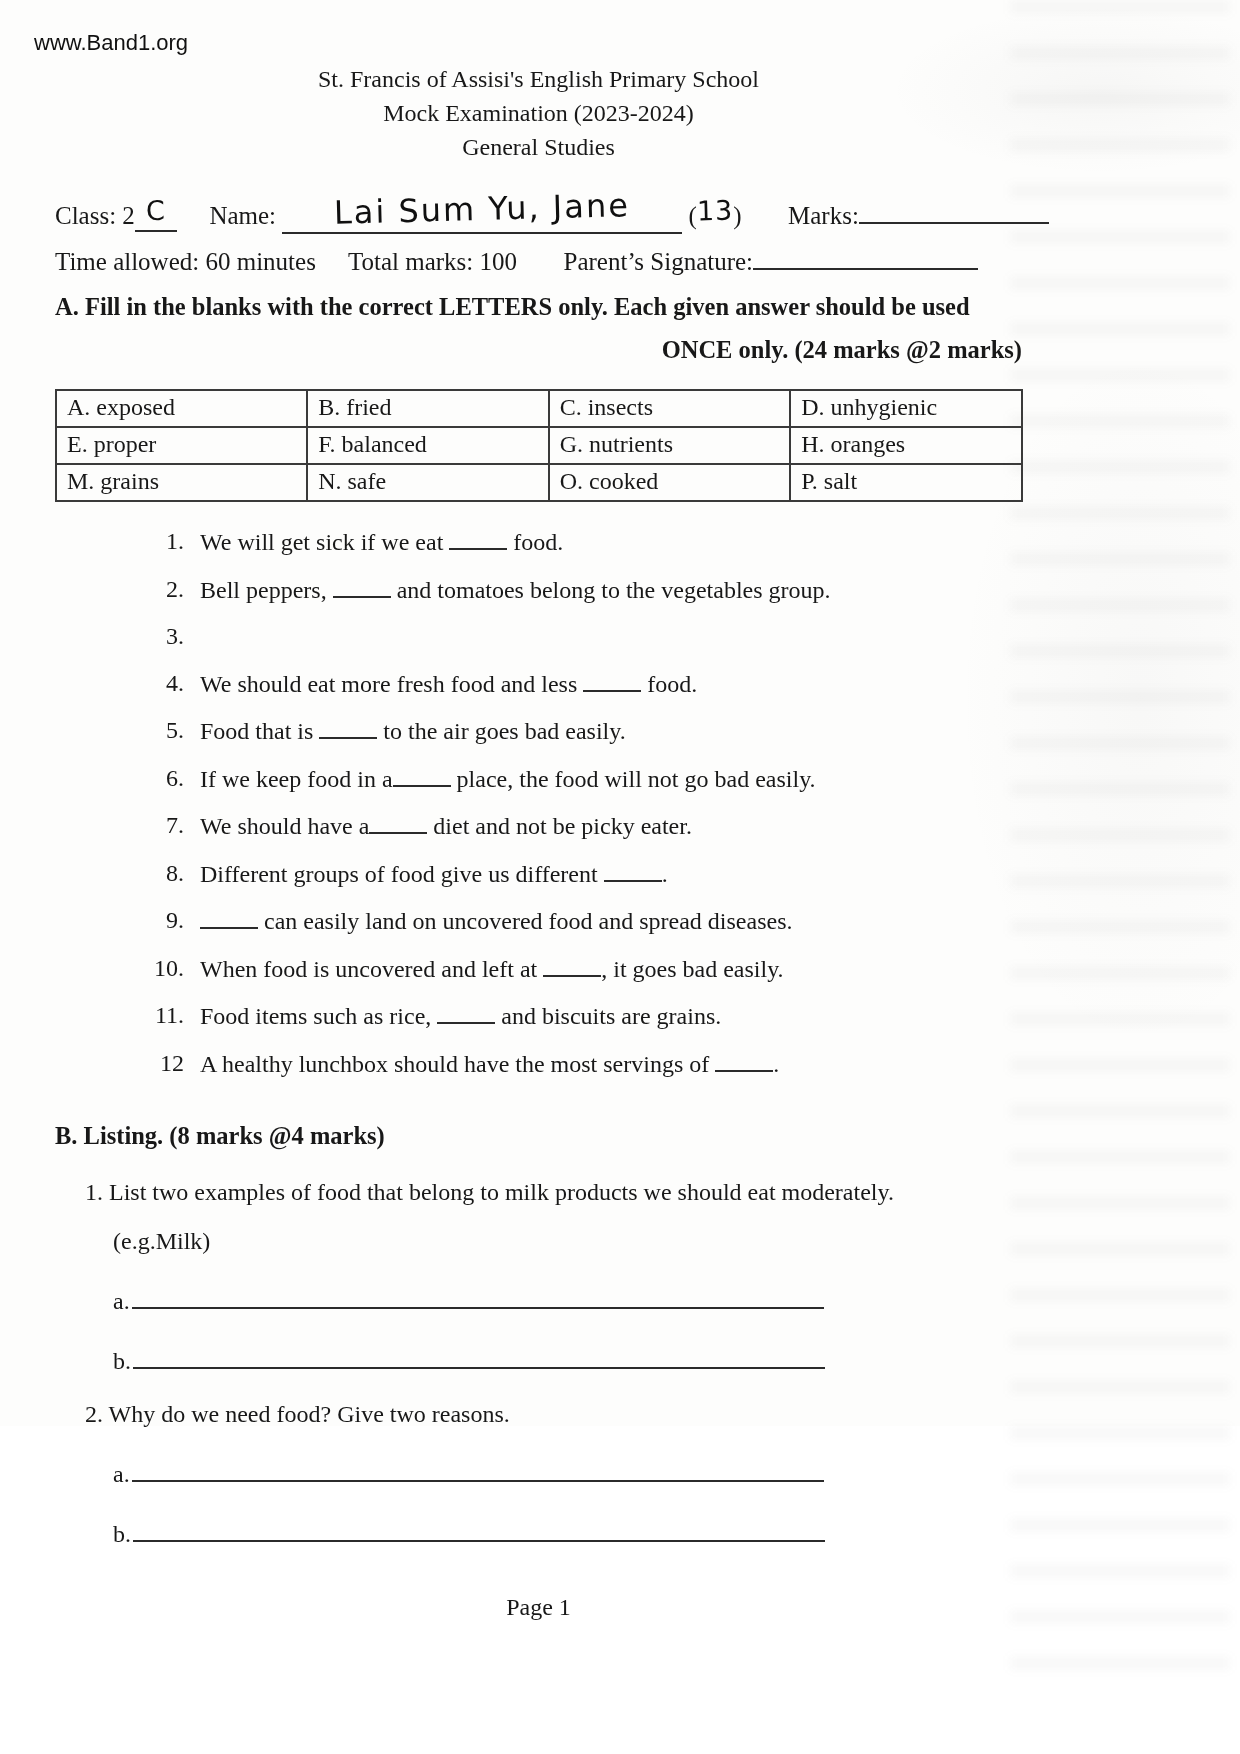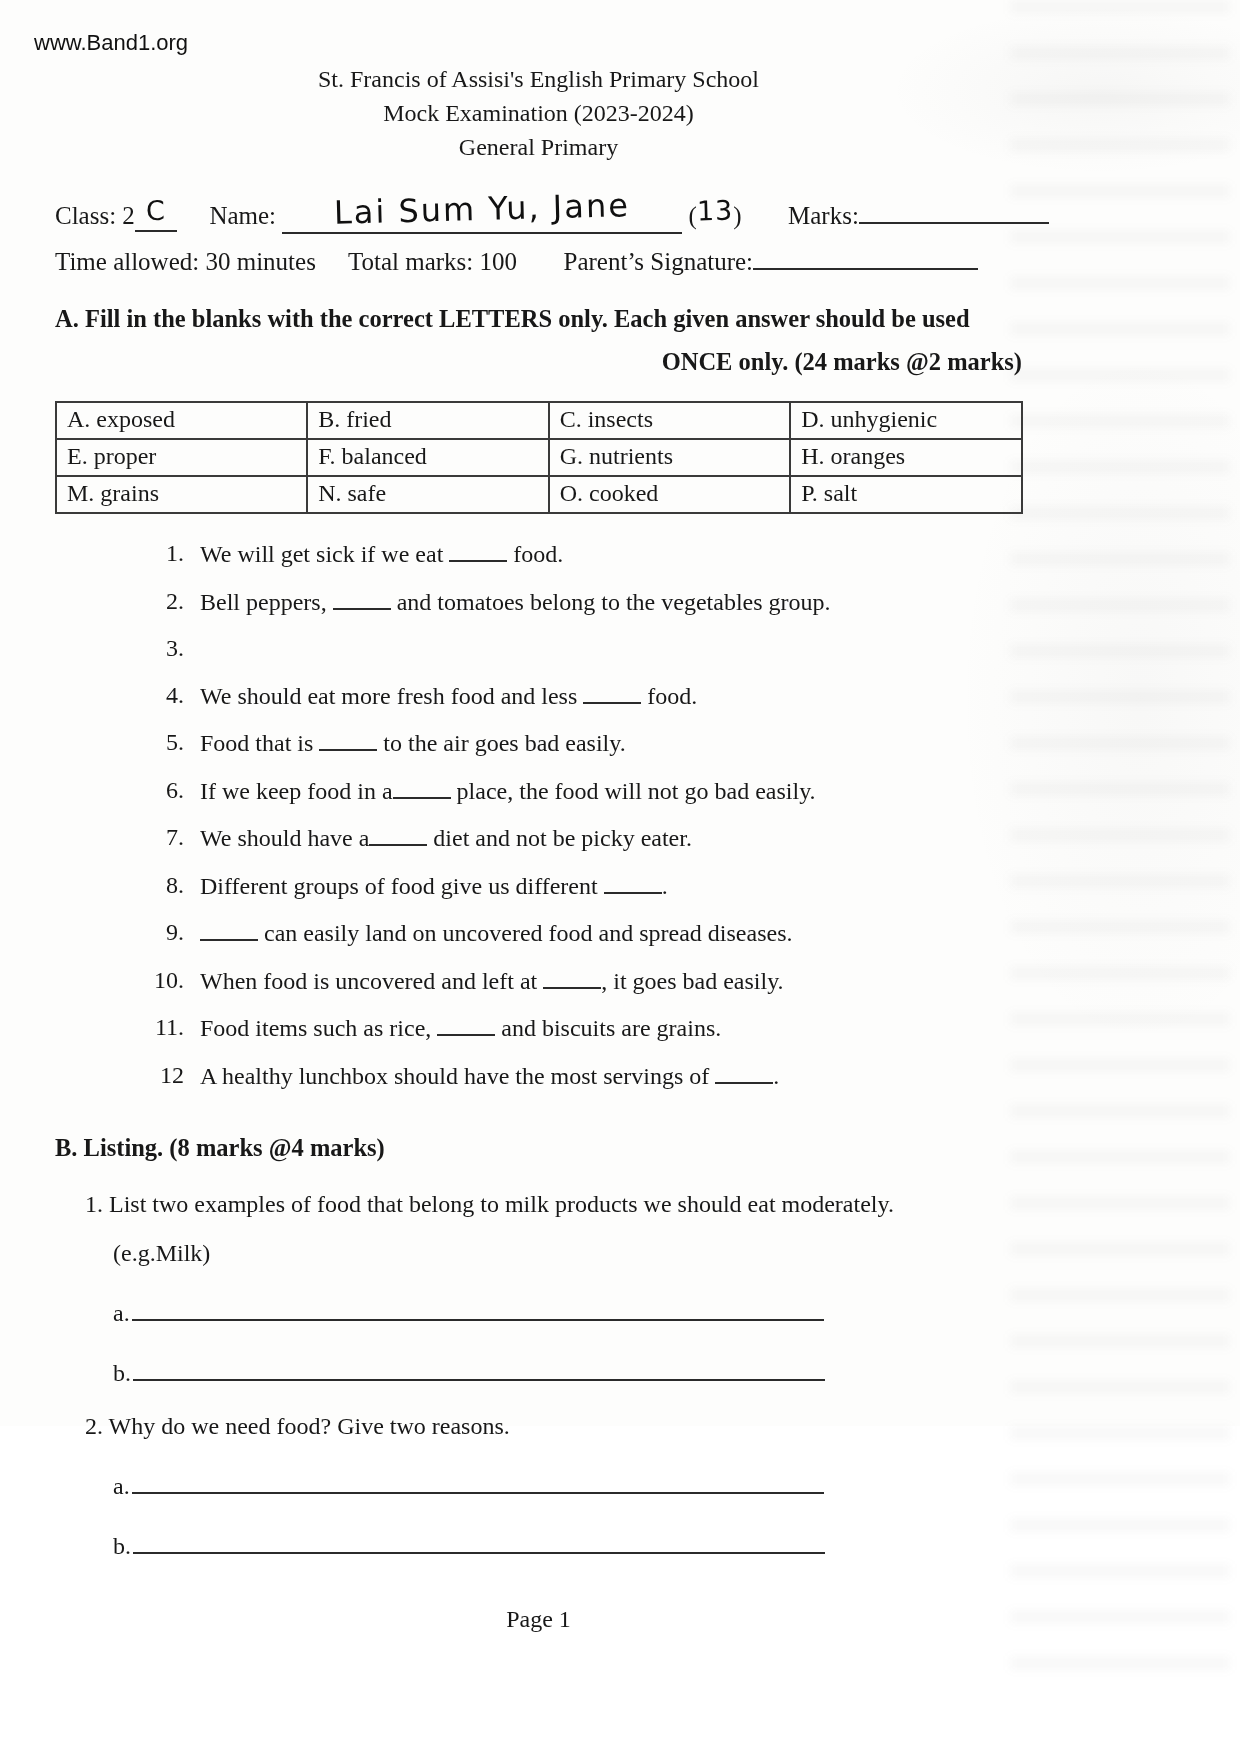--- a/index.html
+++ b/index.html
@@ -42,21 +42,21 @@
     display:inline-block; transform:rotate(-1.5deg) translateY(-4px);
   }
   .hand-small { font-size:27px; letter-spacing:1px; }
   .u { display:inline-block; border-bottom:2px solid #2b2b2b; text-align:center; }
   .u-class { width:42px; }
   .u-name  { width:400px; }
   .u-marks { width:190px; }
   .u-sign  { width:225px; }
   .gap-lg { display:inline-block; width:34px; }
   .gap-md { display:inline-block; width:20px; }
-  .sec-heading { font-size:24.5px; font-weight:bold; margin-top:26px; line-height:34px; }
+  .sec-heading { font-size:24.5px; font-weight:bold; margin-top:14px; line-height:34px; }
   .sec-heading .indent2 { display:block; margin-left:40px; margin-top:9px;text-align:right; }
   table.wordbank {
     margin-top:22px; width:968px;
     border-collapse:collapse;
     font-size:24px;
   }
   table.wordbank td {
     border:2px solid #3a3a3a;
     padding:3px 10px 5px 10px;
     height:27px;
@@ -84,35 +84,35 @@
 <div class="page">
   <div class="bleed"></div>
 
   <div class="watermark">www.Band1.org</div>
 
   <div class="content">
 
     <div class="title-block">
       <div>St. Francis of Assisi's English Primary School</div>
       <div>Mock Examination (2023-2024)</div>
-      <div>General Primary</div>
+      <div>General Studies</div>
     </div>
 
     <div class="meta-line">
       <span>Class: 2</span><span class="u u-class"><span class="hand hand-small">C</span></span>
       <span class="gap-md"></span>
       <span>Name:</span>
       <span class="u u-name"><span class="hand">Lai Sum Yu, Jane</span></span>
       <span>(</span><span class="hand hand-small">13</span><span>)</span>
       <span class="gap-lg"></span>
       <span>Marks:</span><span class="u u-marks"></span>
     </div>
 
     <div class="meta-line2">
-      <span>Time allowed: 30 minutes</span>
+      <span>Time allowed: 60 minutes</span>
       <span class="gap-md"></span>
       <span>Total marks: 100</span>
       <span class="gap-lg"></span>
       <span>Parent’s Signature:</span><span class="u u-sign"></span>
     </div>
 
     <div class="sec-heading">
       <span>A. Fill in the blanks with the correct LETTERS only. Each given answer should be used</span>
       <span class="indent2">ONCE only. (24 marks @2 marks)</span>
     </div>

